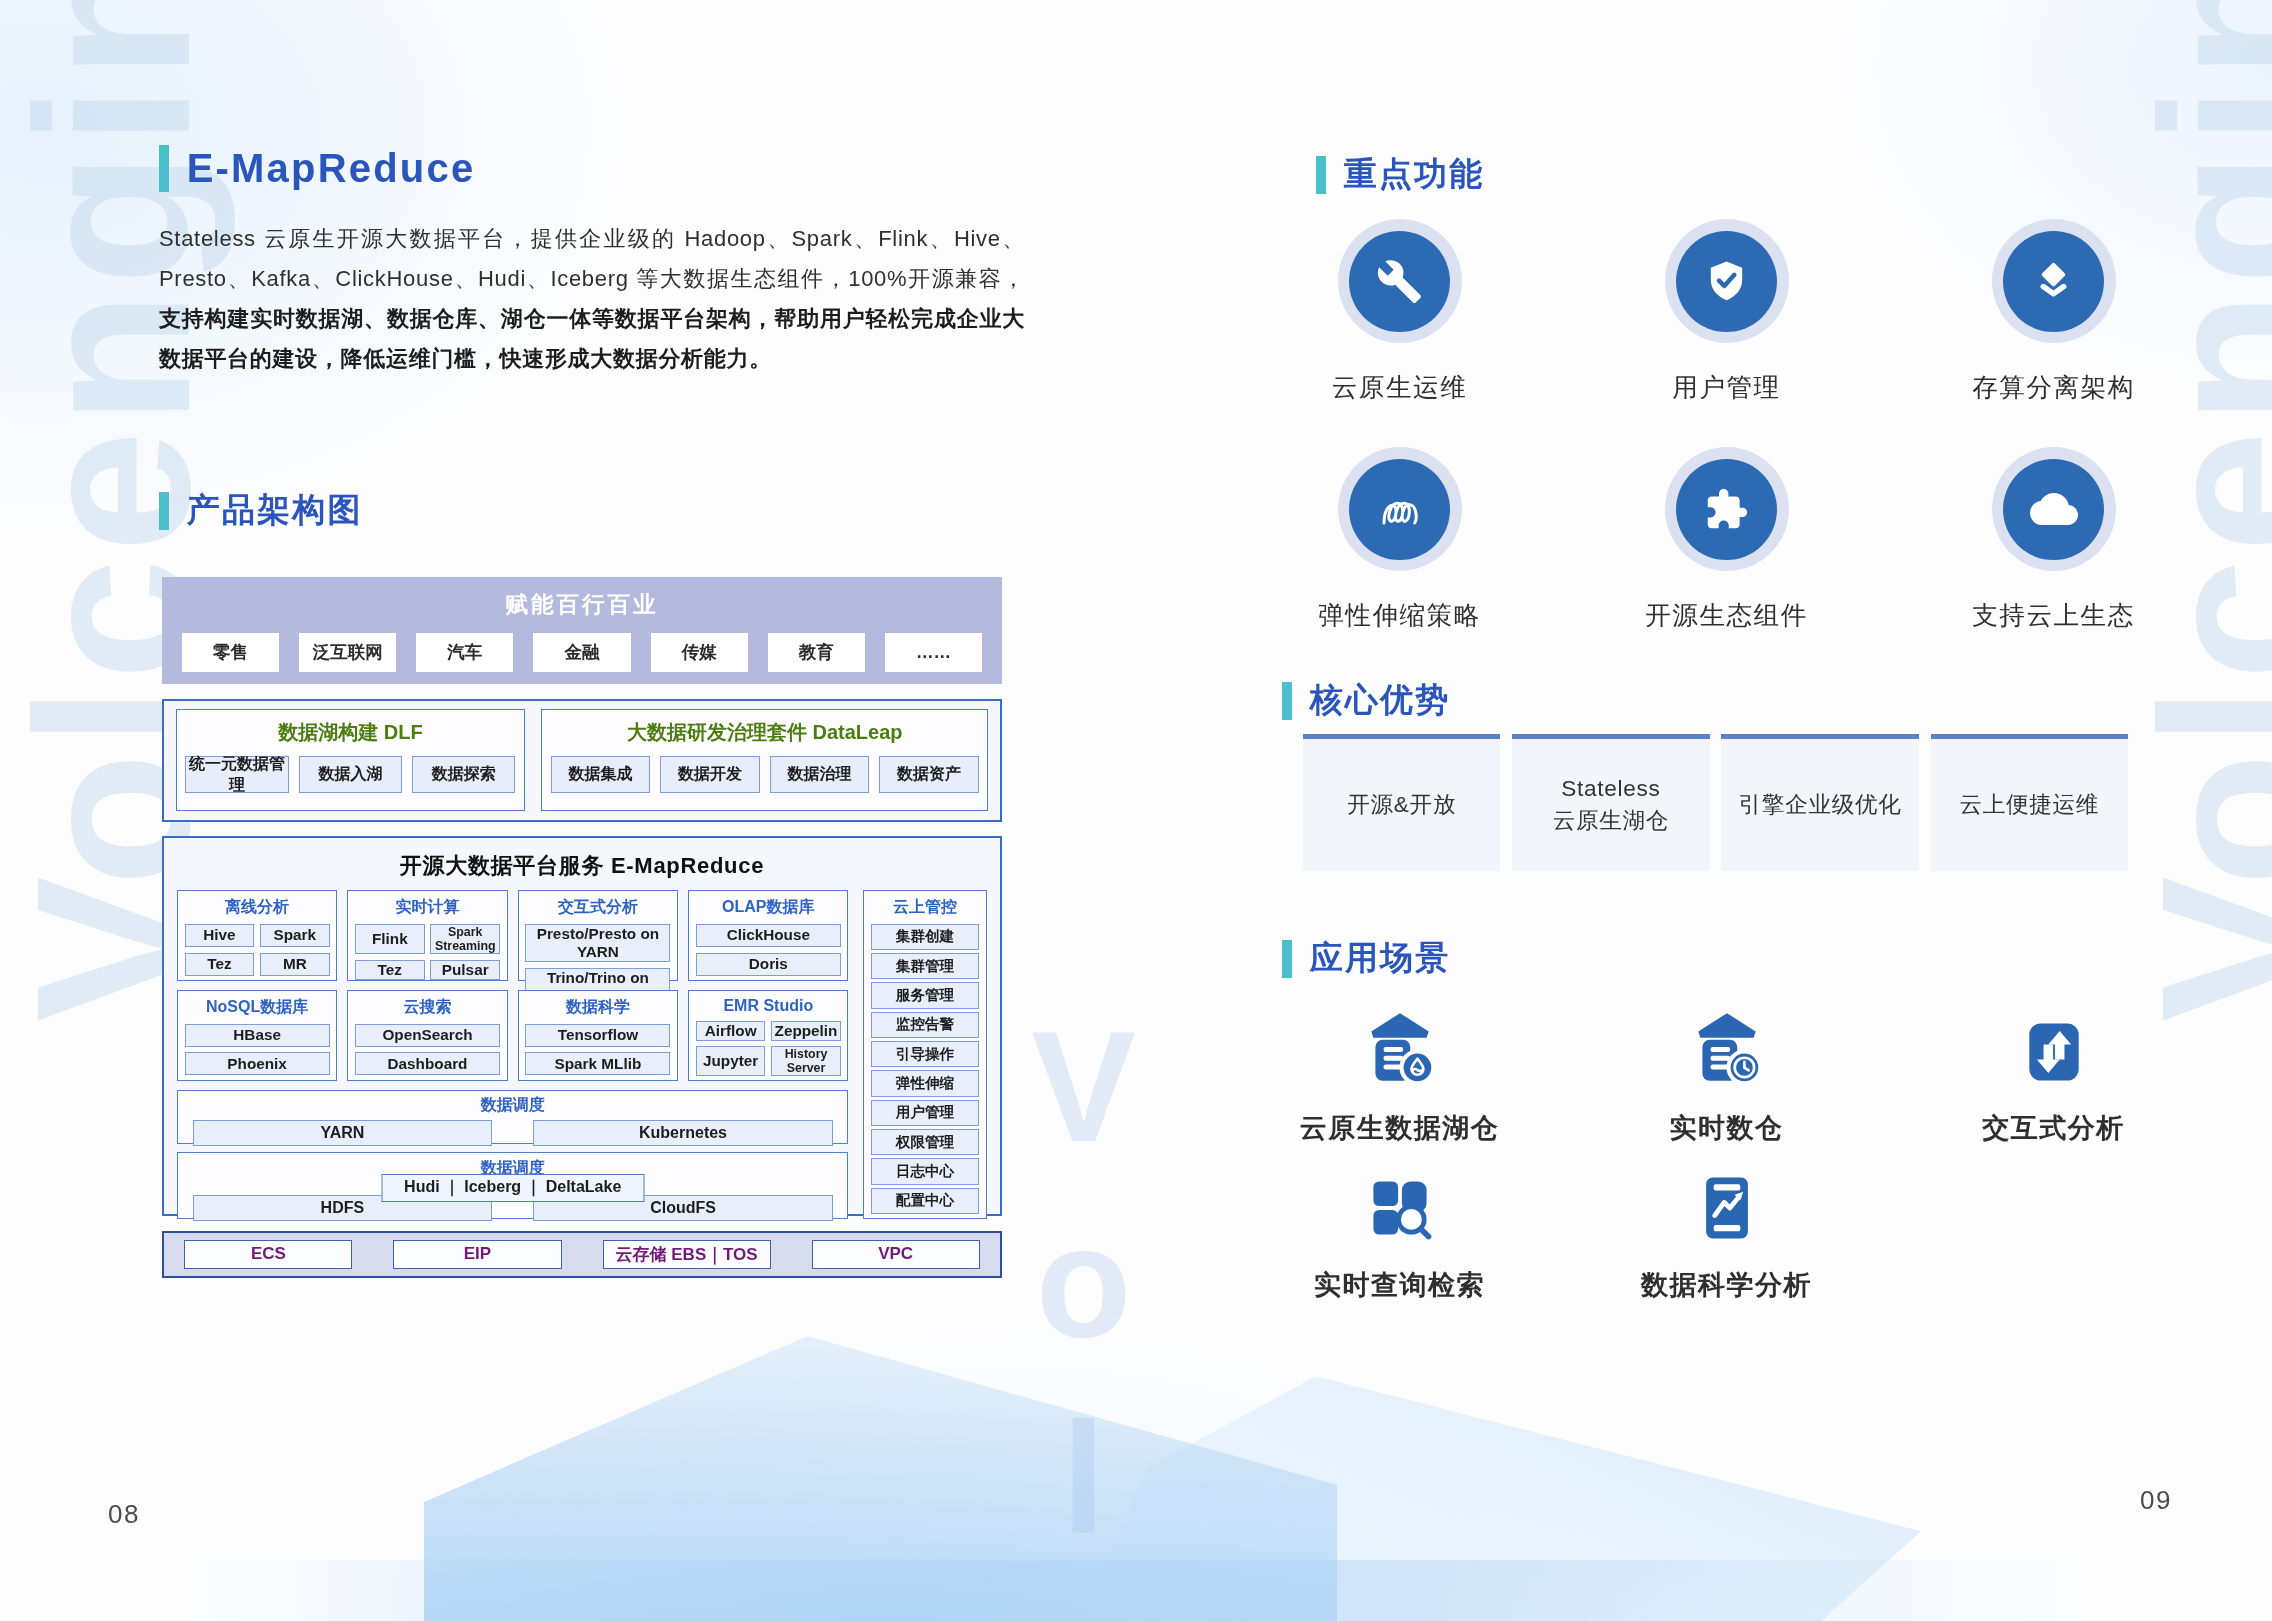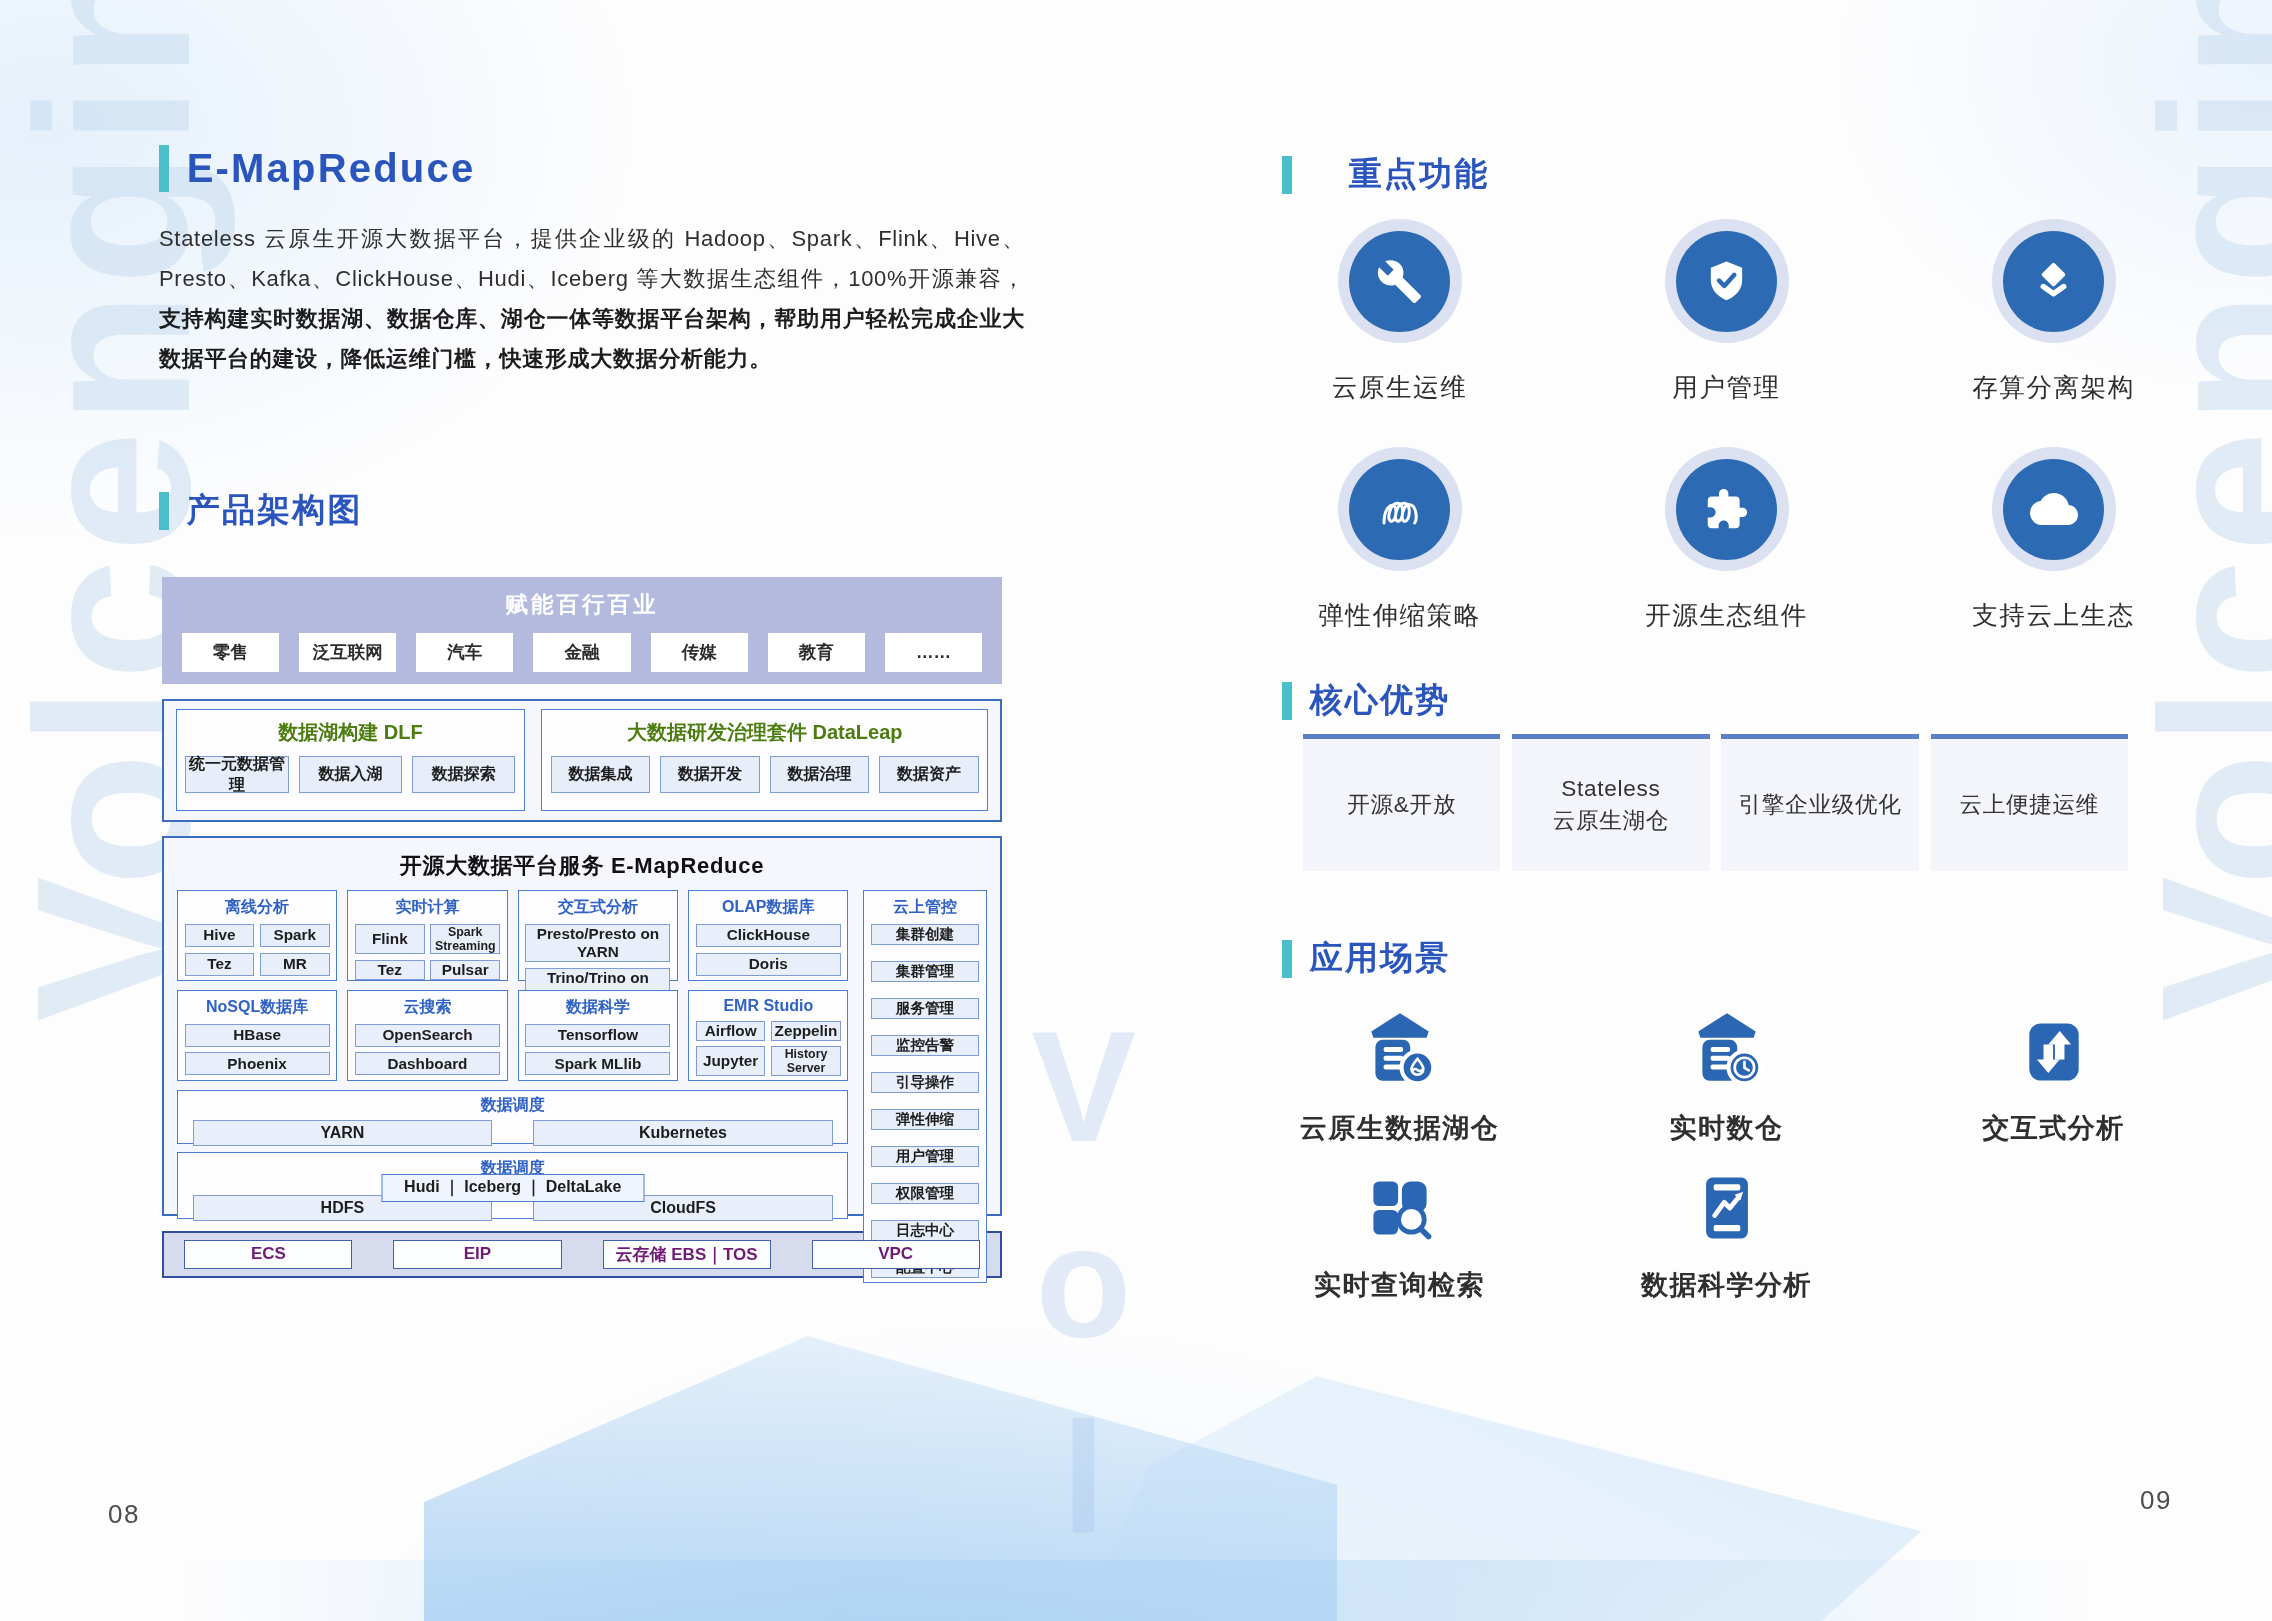--- a/index.html
+++ b/index.html
@@ -77,21 +77,21 @@
   .sched{height:54px;} .storage{height:67px;}
   .wide-title{text-align:center;color:#2f62c4;font-size:16px;font-weight:bold;}
   .wide-row{display:flex;gap:41px;margin:4.4px 5.8px 0 5.8px;}
   .storage .wide-row{margin-top:16px;}
   .wchip{flex:1;height:26px;background:#e9effa;border:1.5px solid #7d9cd8;box-sizing:border-box;
     display:flex;align-items:center;justify-content:center;font-size:16px;font-weight:600;color:#1d1d1d;}
   .overlay-chip{position:absolute;left:50%;transform:translateX(-50%);top:20.4px;width:263px;height:28px;z-index:2;
     background:#f0f4fc;border:1.5px solid #4b7ed1;box-sizing:border-box;display:flex;align-items:center;justify-content:center;
     font-size:16px;font-weight:600;color:#1d1d1d;}
   .control{width:124px;border:1.5px solid #4b7ed1;background:#fdfdff;box-sizing:border-box;padding:4.4px 7.3px;display:flex;flex-direction:column;}
-  .control-items{flex:1;display:flex;flex-direction:column;gap:16px;}
+  .control-items{flex:1;display:flex;flex-direction:column;gap:3px;}
   .cchip{flex:1;background:#e9effa;border:1.5px solid #7d9cd8;box-sizing:border-box;
     display:flex;align-items:center;justify-content:center;font-size:14.6px;font-weight:600;color:#1d1d1d;}
   .infra{margin-top:14.6px;height:47px;background:#d7dbee;border:2.2px solid #2f4f9e;box-sizing:border-box;
     display:flex;align-items:center;gap:41px;padding:0 20.4px;}
   .ichip{flex:1;height:29px;background:#fcfdff;border:1.5px solid #3f62ad;box-sizing:border-box;
     display:flex;align-items:center;justify-content:center;font-size:17px;font-weight:600;color:#701a75;}
   
   .features{position:absolute;left:1236px;top:219px;width:981px;
     display:grid;grid-template-columns:repeat(3,1fr);row-gap:42px;}
   .feat{display:flex;flex-direction:column;align-items:center;}
@@ -282,21 +282,21 @@
     <div class="infra">
       <div class="ichip">ECS</div>
       <div class="ichip">EIP</div>
       <div class="ichip">云存储 EBS｜TOS</div>
       <div class="ichip">VPC</div>
     </div>
   </div>
 
   <div class="pagenum" style="left:108px;top:1499px;">08</div>
 
-  <div class="sec-head" style="left:1282px;top:152px;gap:39px;">
+  <div class="sec-head" style="left:1316px;top:152px;">
     <span class="accent-bar h-md"></span>
     <span class="txt t-md">重点功能</span>
   </div>
 
   <div class="features">
     <div class="feat">
       <div class="ring">
           <div class="disc">
         <svg width="47" height="47" viewBox="0 0 24 24">
               <path fill="#fff" d="M22.7 19l-9.1-9.1c.9-2.3.4-5-1.5-6.9-2-2-5-2.4-7.4-1.3L9 6 6 9 1.6 4.7C.4 7.1.9 10.1 2.9 12.1c1.9 1.9 4.6 2.4 6.9 1.5l9.1 9.1c.4.4 1 .4 1.4 0l2.3-2.3c.5-.4.5-1.1.1-1.4z"></path>

